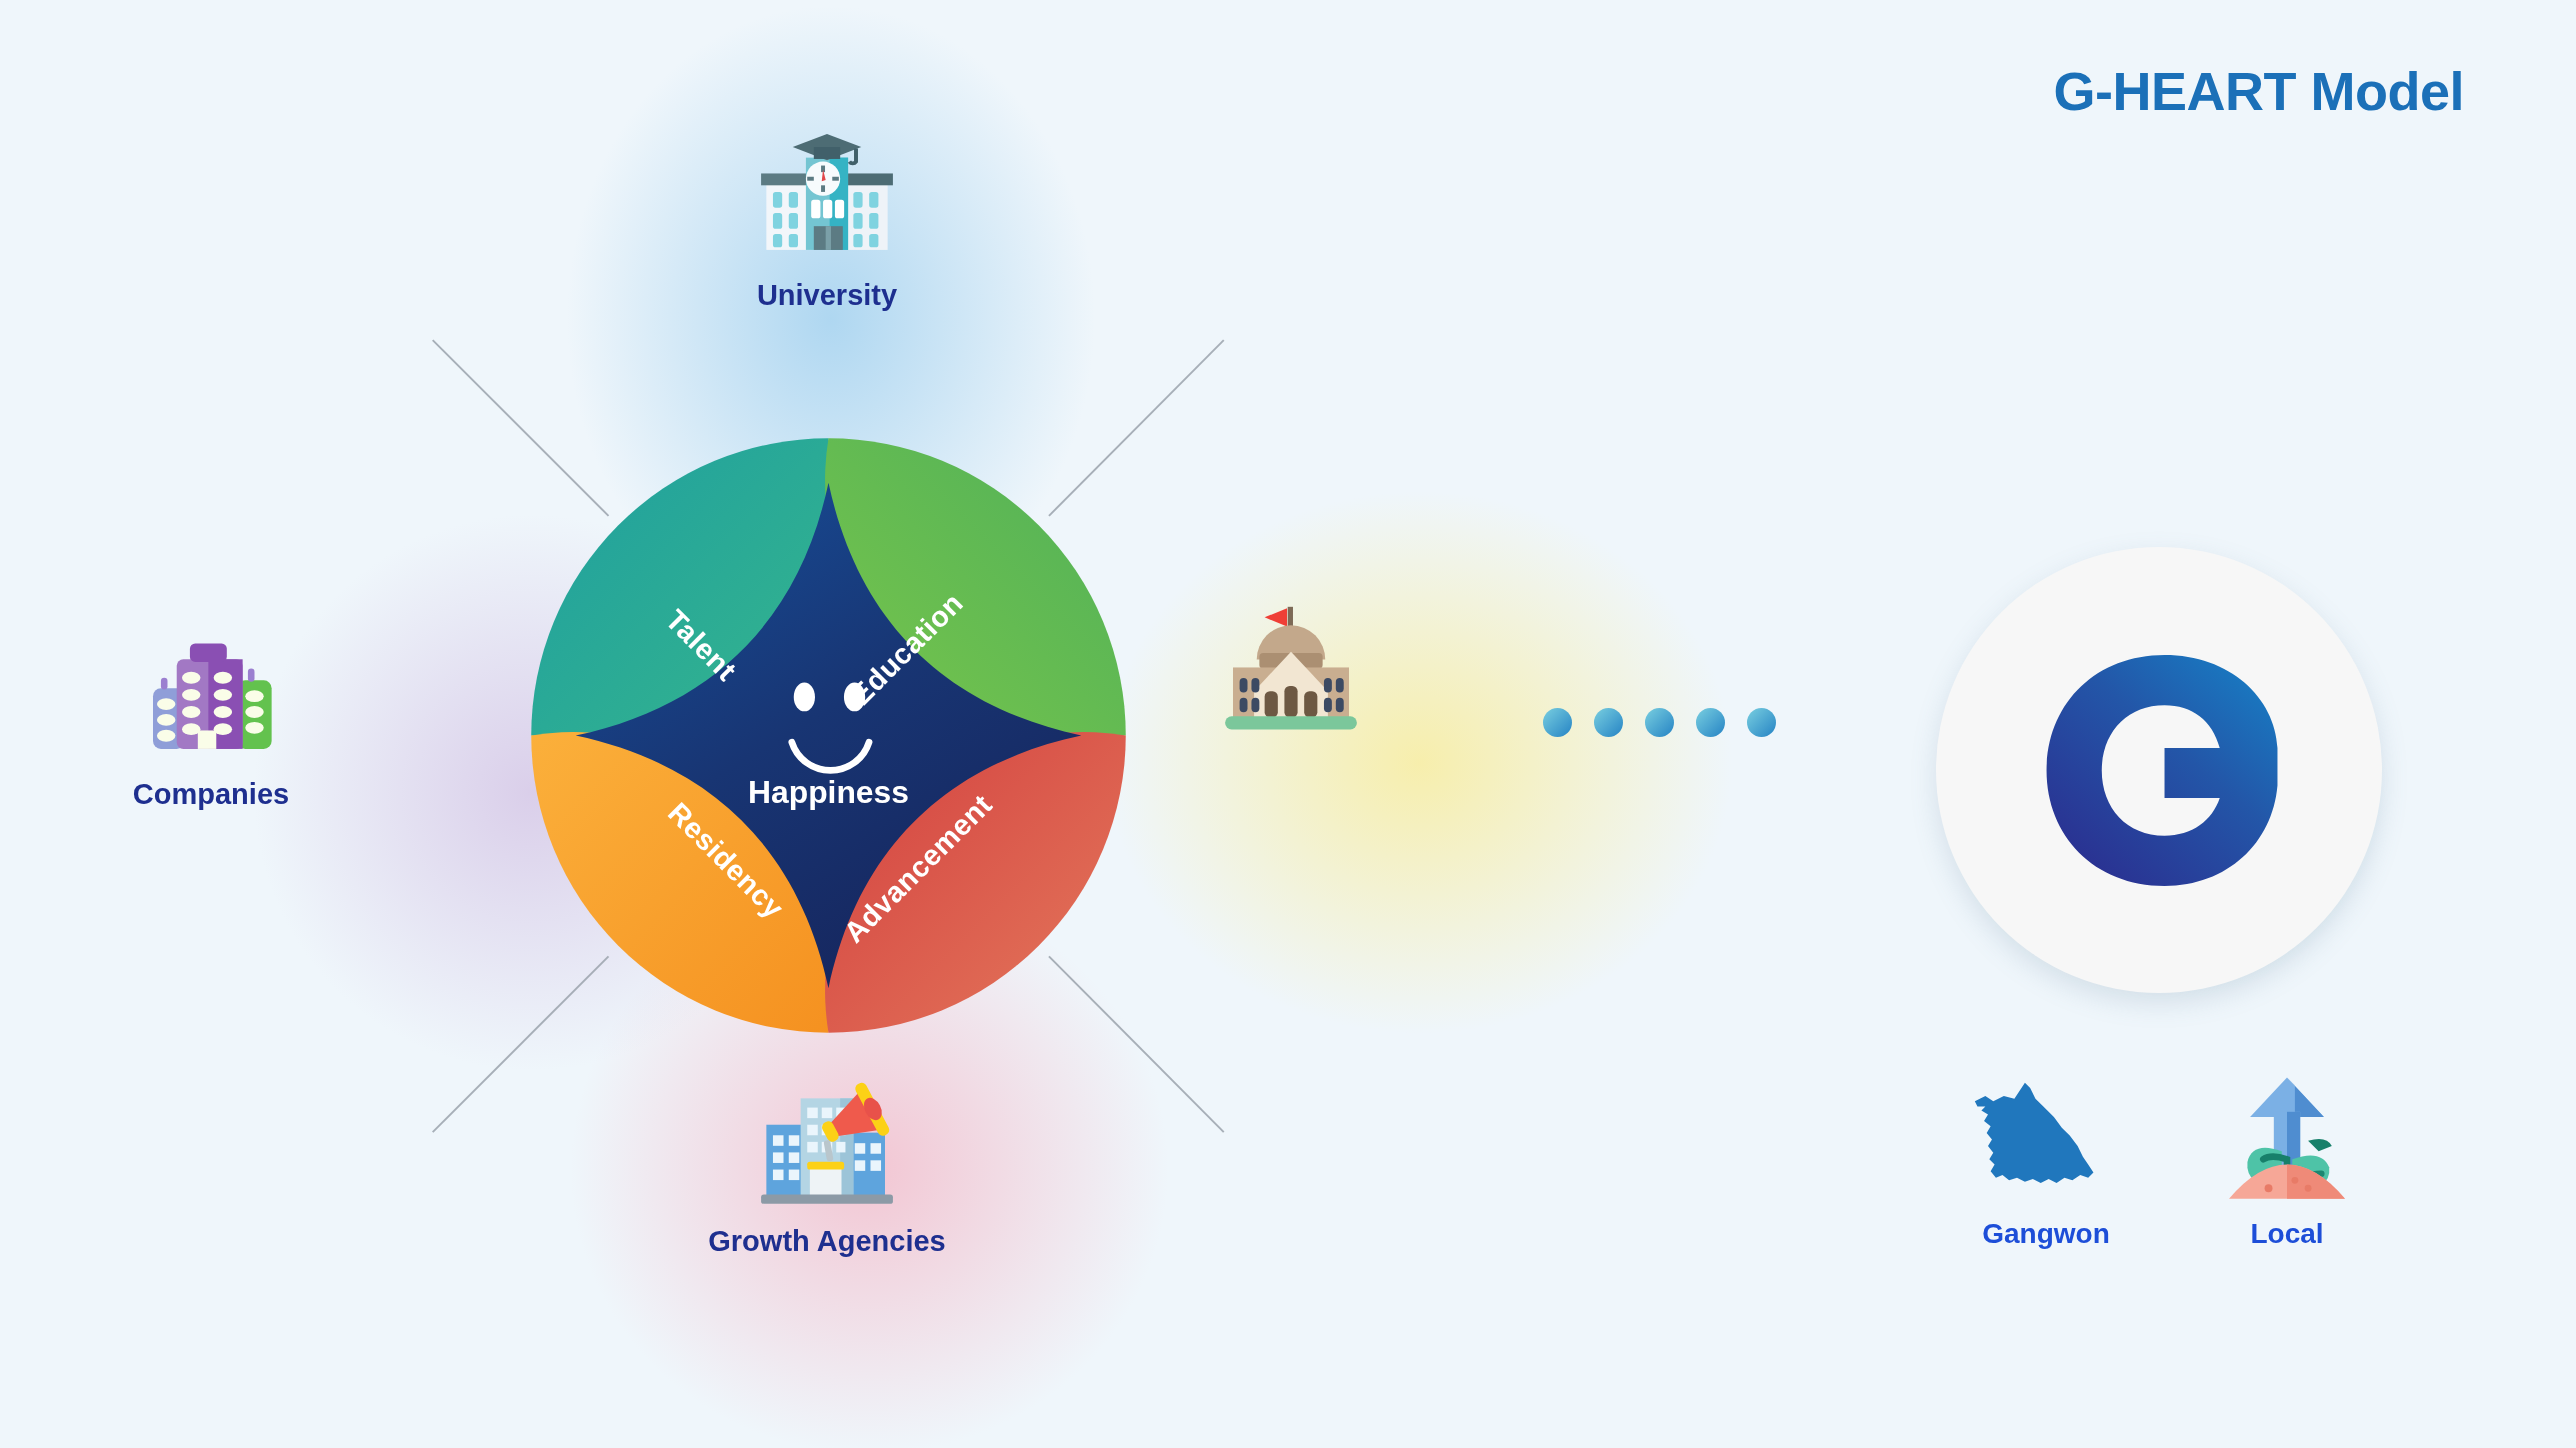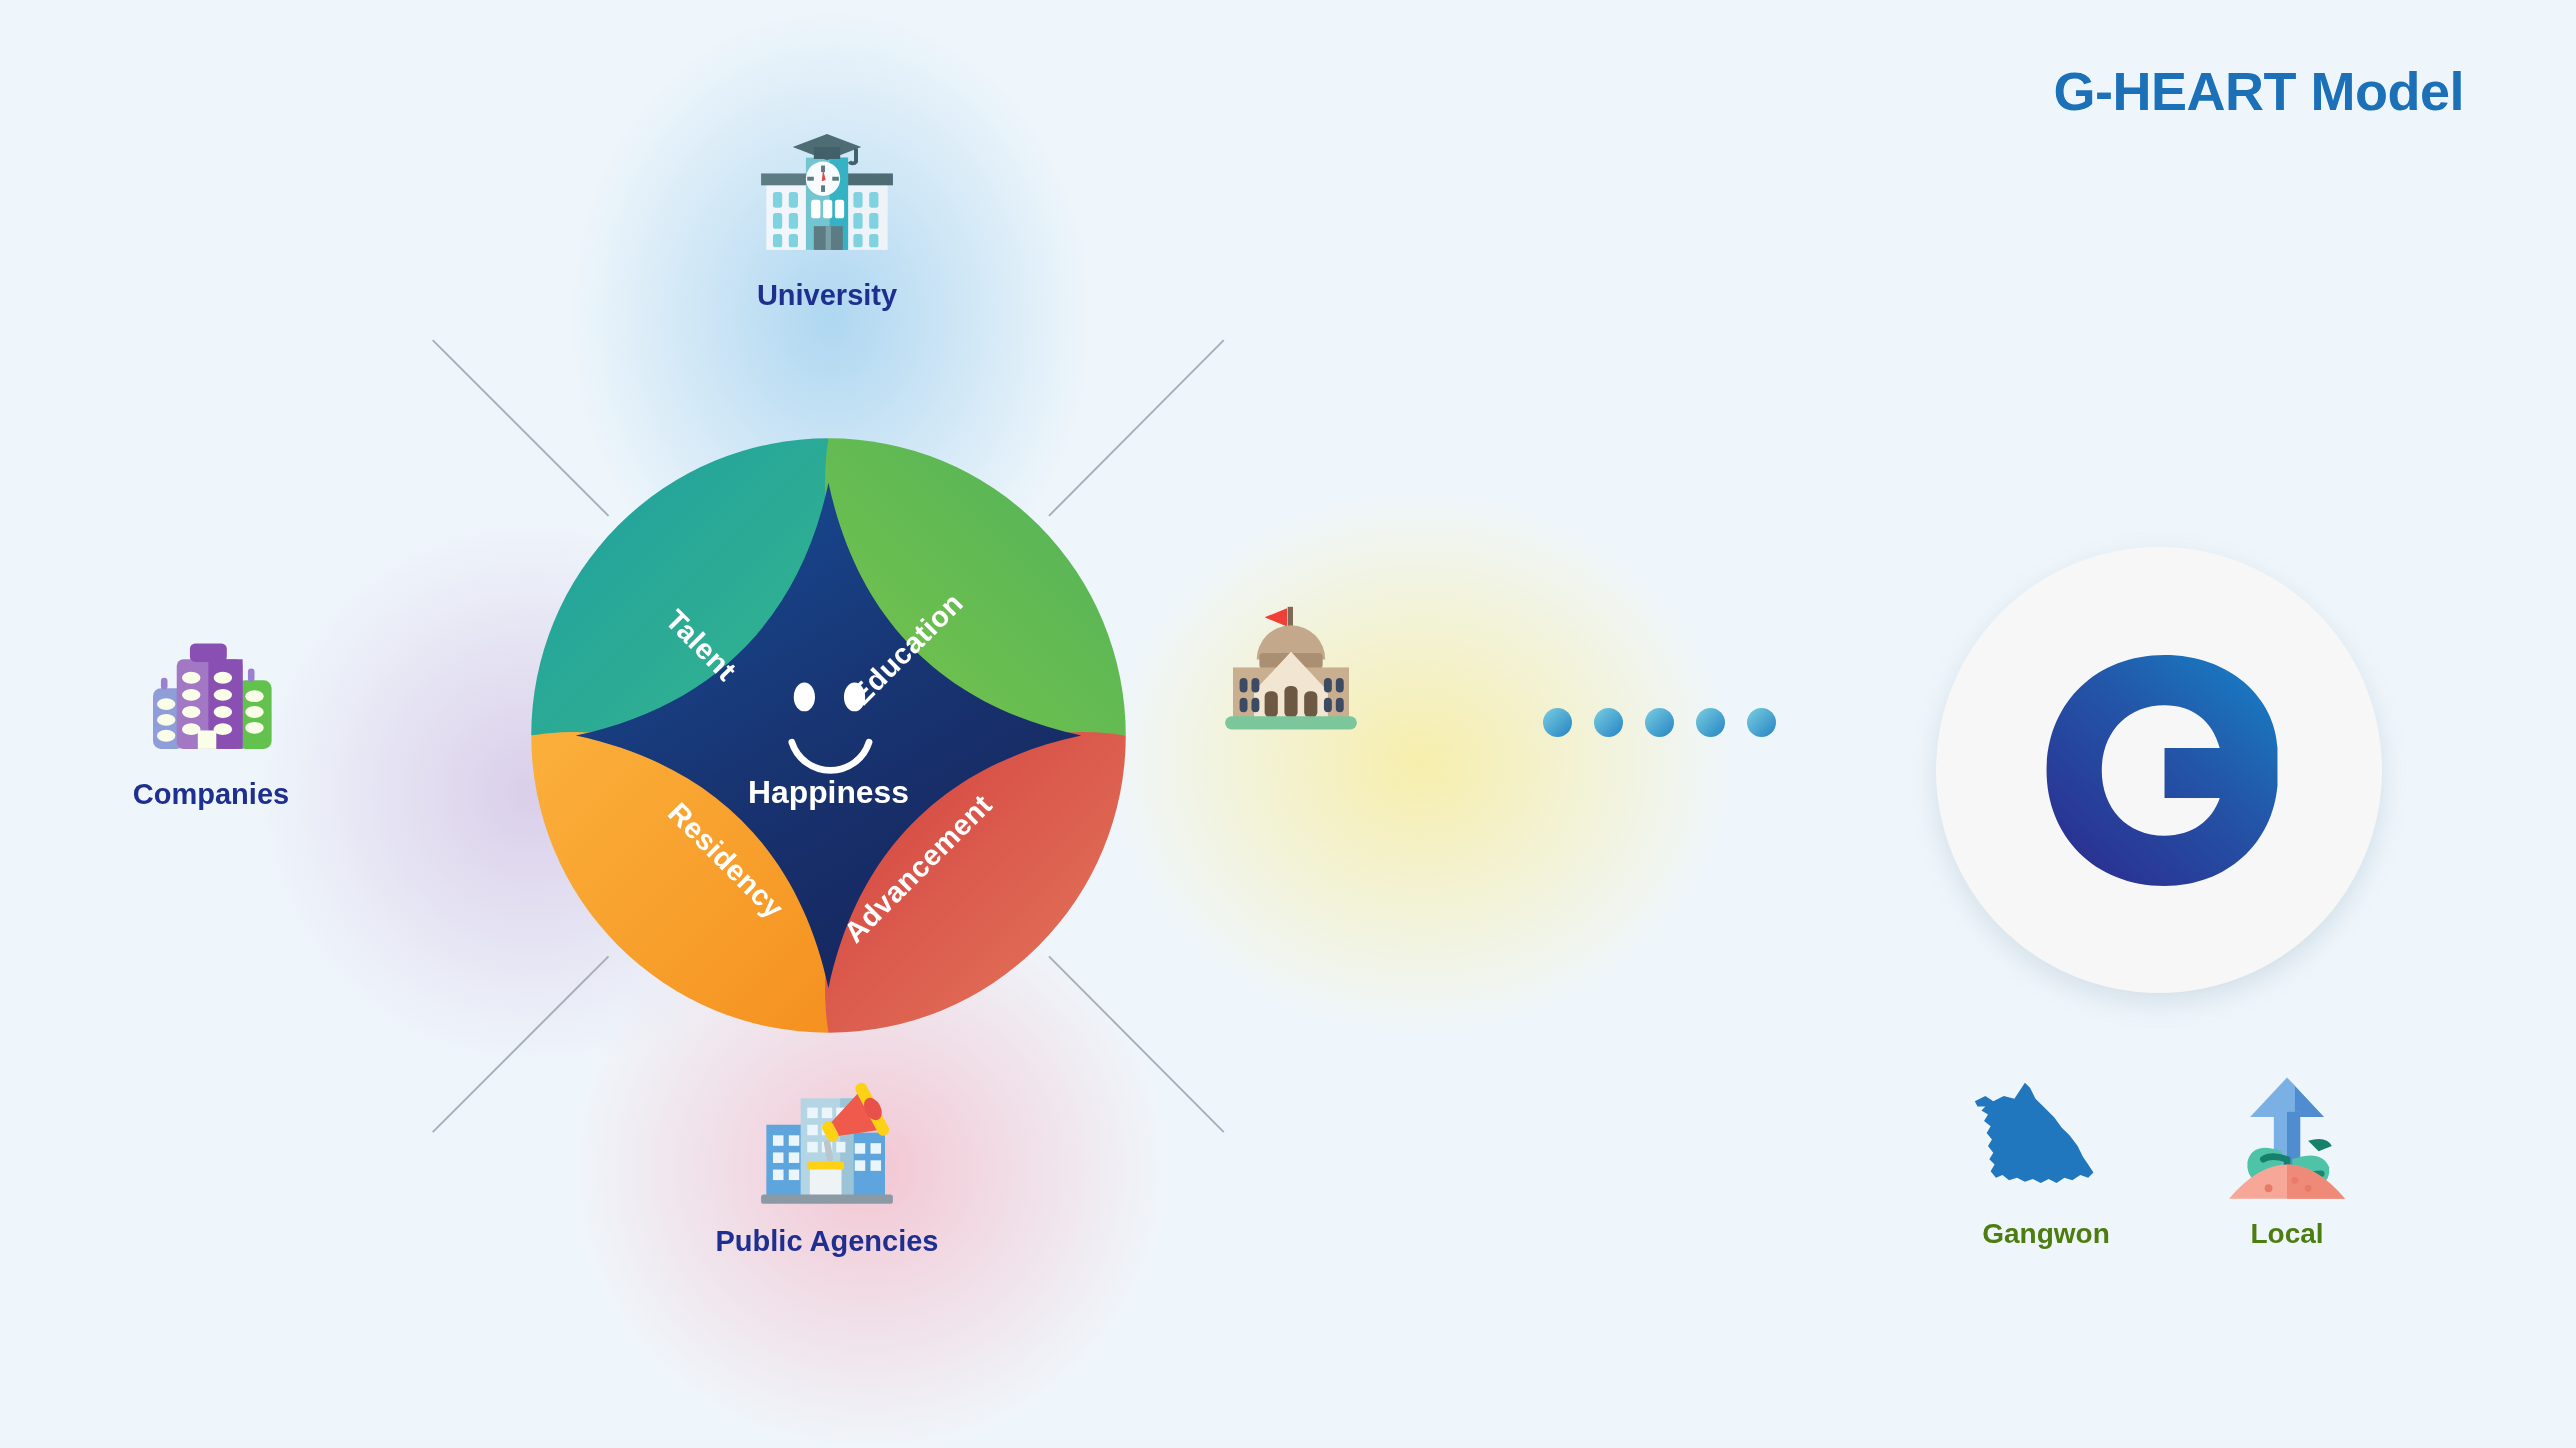--- a/index.html
+++ b/index.html
@@ -144,21 +144,21 @@
   #logo-circle svg { width: 251px; height: 251px; display: block; }
 
   
   .mini-node {
     position: absolute;
     text-align: center;
     width: 232px;
   }
   .mini-node .mini-icon { width: 164px; height: 145px; margin: 0 auto 5.8px auto; display: block; }
   .mini-node .mini-label {
-    color: #4d7c0f;
+    color: #1d4ed8;
     font-weight: bold;
     font-size: 28px;
   }
   #node-gangwon { left: 1930px; top: 1067px; }
   #node-growth  { left: 2171px; top: 1067px; }
 </style>
 </head>
 <body>
 
 <div id="stage">
@@ -380,21 +380,21 @@
       <rect x="45" y="68" width="28" height="6" rx="2" fill="#fcd116"></rect>
       <rect x="10" y="93" width="100" height="7" rx="2" fill="#8c9aa6"></rect>
       <g transform="rotate(-28 82 36)">
         <path d="M62 30 L96 18 L96 52 L62 40 Z" fill="#ef5a4c"></path>
         <rect x="56" y="27" width="9" height="16" rx="4" fill="#fcd116"></rect>
         <rect x="92" y="13" width="9" height="44" rx="4" fill="#fcd116"></rect>
         <ellipse cx="97" cy="35" rx="6" ry="9" fill="#e8514a"></ellipse>
         <rect x="50" y="39" width="5" height="16" rx="2" fill="#b9c6cc" transform="rotate(18 52 47)"></rect>
       </g>
     </svg>
-    <div class="node-label">Public Agencies</div>
+    <div class="node-label">Growth Agencies</div>
   </div>
 
   <div id="dots">
     <div class="dot"></div>
     <div class="dot"></div>
     <div class="dot"></div>
     <div class="dot"></div>
     <div class="dot"></div>
   </div>
 

